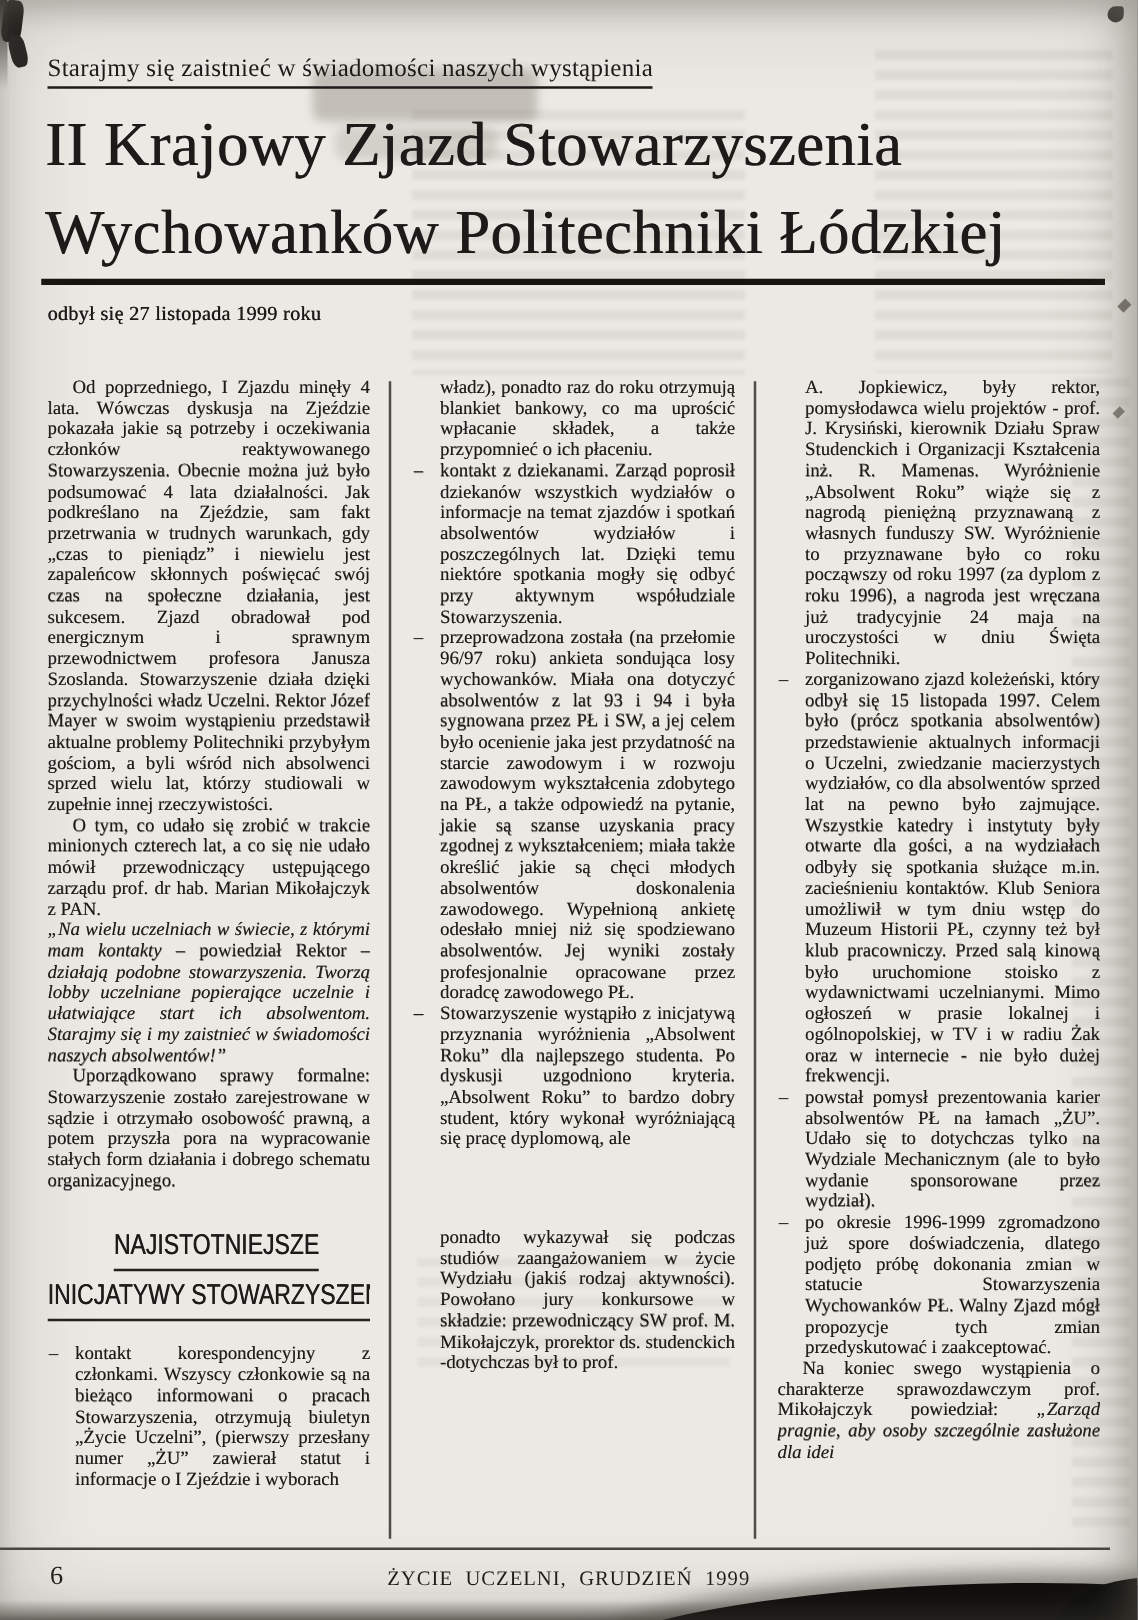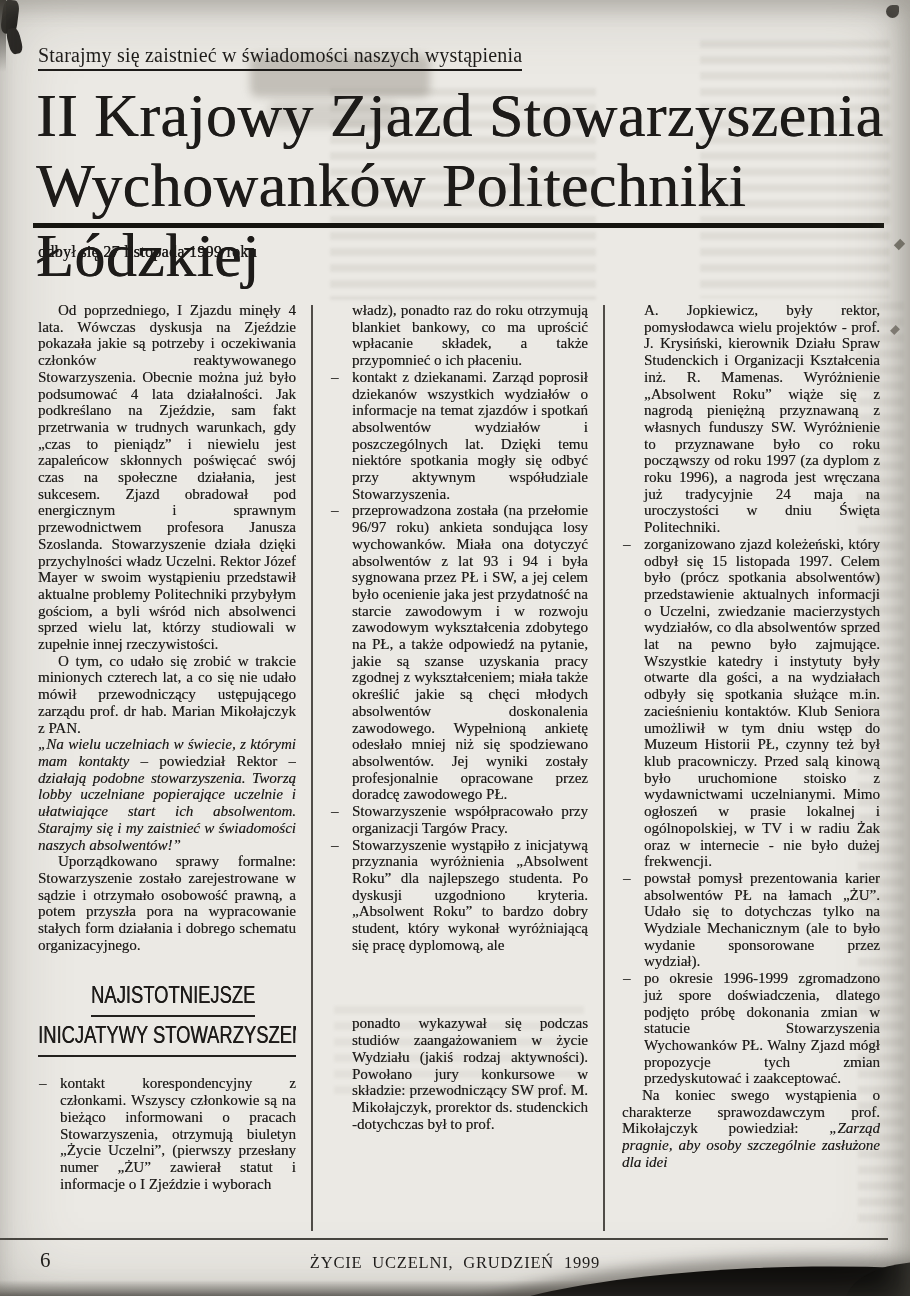--- a/index.html
+++ b/index.html
@@ -10,21 +10,21 @@
     color:#1d1b19;
   }
   #page::after{ 
     content:""; position:absolute; inset:0; pointer-events:none;
     box-shadow:inset 0 0 70px rgba(95,92,84,.30), inset -14px 0 26px rgba(110,106,98,.28), inset 0 10px 18px rgba(110,106,98,.18);
   }
   
   .kicker{position:absolute; left:38px; top:44px; font-size:20px; letter-spacing:.2px; white-space:nowrap;}
   .kicker span{border-bottom:2px solid #1d1b19; padding-bottom:3px;}
   .title{position:absolute; left:36px; top:80px; width:856px; margin:0; font-weight:normal;
-         font-size:62px; line-height:70px; letter-spacing:.4px; text-shadow:.5px 0 0 #1d1b19;}
+         font-size:50px; line-height:70px; letter-spacing:.4px; text-shadow:.5px 0 0 #1d1b19;}
   .rule-thick{position:absolute; left:33px; top:223px; width:851px; height:5px; background:#15140f;}
   .subtitle{position:absolute; left:38px; top:243px; font-size:16px; letter-spacing:.3px; text-shadow:.3px 0 0 #1d1b19;}
   
   .col{position:absolute; top:302px; width:258px; height:934px; overflow:hidden;
        font-size:15px; line-height:16.7px; text-align:justify;
        text-shadow:.25px .25px .3px rgba(25,23,20,.55);}
   #col1{left:38px;} #col2{left:330px;} #col3{left:622px;}
   .vrule{position:absolute; top:305px; width:1.5px; height:926px; background:#504d48;}
   #vrule1{left:311px;} #vrule2{left:603px;}
   .block{margin:0;}
@@ -86,21 +86,21 @@
       <div class="subhead">
         <div><span class="shline">NAJISTOTNIEJSZE</span></div>
         <div><span class="shline">INICJATYWY STOWARZYSZENIA, TO:</span></div>
       </div>
       <div class="block bullet"><span class="marker">–</span><span>kontakt korespondencyjny z członkami. Wszyscy członkowie są na bieżąco informowani o pracach Stowarzyszenia, otrzymują biuletyn „Życie Uczelni”, (pierwszy przesłany numer „ŻU” zawierał statut i informacje o I Zjeździe i wyborach</span></div>
     </div>
   <div class="col" id="col2">
       <div class="block cont"><span>władz), ponadto raz do roku otrzymują blankiet bankowy, co ma uprościć wpłacanie składek, a także przypomnieć o ich płaceniu.</span></div>
       <div class="block bullet"><span class="marker">–</span><span>kontakt z dziekanami. Zarząd poprosił dziekanów wszystkich wydziałów o informacje na temat zjazdów i spotkań absolwentów wydziałów i poszczególnych lat. Dzięki temu niektóre spotkania mogły się odbyć przy aktywnym współudziale Stowarzyszenia.</span></div>
       <div class="block bullet"><span class="marker">–</span><span>przeprowadzona została (na przełomie 96/97 roku) ankieta sondująca losy wychowanków. Miała ona dotyczyć absolwentów z lat 93 i 94 i była sygnowana przez PŁ i SW, a jej celem było ocenienie jaka jest przydatność na starcie zawodowym i w rozwoju zawodowym wykształcenia zdobytego na PŁ, a także odpowiedź na pytanie, jakie są szanse uzyskania pracy zgodnej z wykształceniem; miała także określić jakie są chęci młodych absolwentów doskonalenia zawodowego. Wypełnioną ankietę odesłało mniej niż się spodziewano absolwentów. Jej wyniki zostały profesjonalnie opracowane przez doradcę zawodowego PŁ.</span></div>
-      <div class="block bullet"><span class="marker">–</span><span>Stowarzyszenie współpracowało przy organizacji Targów Pracy.</span></div>
+      <div class="block bullet"><span class="marker">–</span></div>
       <div class="block bullet"><span class="marker">–</span><span>Stowarzyszenie wystąpiło z inicjatywą przyznania wyróżnienia „Absolwent Roku” dla najlepszego studenta. Po dyskusji uzgodniono kryteria. „Absolwent Roku” to bardzo dobry student, który wykonał wyróżniającą się pracę dyplomową, ale</span></div>
       <div class="gap" style="height: 62px;"></div>
       <div class="block cont"><span>ponadto wykazywał się podczas studiów zaangażowaniem w życie Wydziału (jakiś rodzaj aktywności). Powołano jury konkursowe w składzie: przewodniczący SW prof. M. Mikołajczyk, prorektor ds. studenckich -dotychczas był to prof.</span></div>
     </div>
   <div class="col" id="col3">
       <div class="block cont"><span>A. Jopkiewicz, były rektor, pomysłodawca wielu projektów - prof. J. Krysiński, kierownik Działu Spraw Studenckich i Organizacji Kształcenia inż. R. Mamenas. Wyróżnienie „Absolwent Roku” wiąże się z nagrodą pieniężną przyznawaną z własnych funduszy SW. Wyróżnienie to przyznawane było co roku począwszy od roku 1997 (za dyplom z roku 1996), a nagroda jest wręczana już tradycyjnie 24 maja na uroczystości w dniu Święta Politechniki.</span></div>
       <div class="block bullet"><span class="marker">–</span><span>zorganizowano zjazd koleżeński, który odbył się 15 listopada 1997. Celem było (prócz spotkania absolwentów) przedstawienie aktualnych informacji o Uczelni, zwiedzanie macierzystych wydziałów, co dla absolwentów sprzed lat na pewno było zajmujące. Wszystkie katedry i instytuty były otwarte dla gości, a na wydziałach odbyły się spotkania służące m.in. zacieśnieniu kontaktów. Klub Seniora umożliwił w tym dniu wstęp do Muzeum Historii PŁ, czynny też był klub pracowniczy. Przed salą kinową było uruchomione stoisko z wydawnictwami uczelnianymi. Mimo ogłoszeń w prasie lokalnej i ogólnopolskiej, w TV i w radiu Żak oraz w internecie - nie było dużej frekwencji.</span></div>
       <div class="block bullet"><span class="marker">–</span><span>powstał pomysł prezentowania karier absolwentów PŁ na łamach „ŻU”. Udało się to dotychczas tylko na Wydziale Mechanicznym (ale to było wydanie sponsorowane przez wydział).</span></div>
       <div class="block bullet"><span class="marker">–</span><span>po okresie 1996-1999 zgromadzono już spore doświadczenia, dlatego podjęto próbę dokonania zmian w statucie Stowarzyszenia Wychowanków PŁ. Walny Zjazd mógł propozycje tych zmian przedyskutować i zaakceptować.</span></div>
       <div class="block para indent"><span>Na koniec swego wystąpienia o charakterze sprawozdawczym prof. Mikołajczyk powiedział: </span><span class="it">„Zarząd pragnie, aby osoby szczególnie zasłużone dla idei</span></div>

